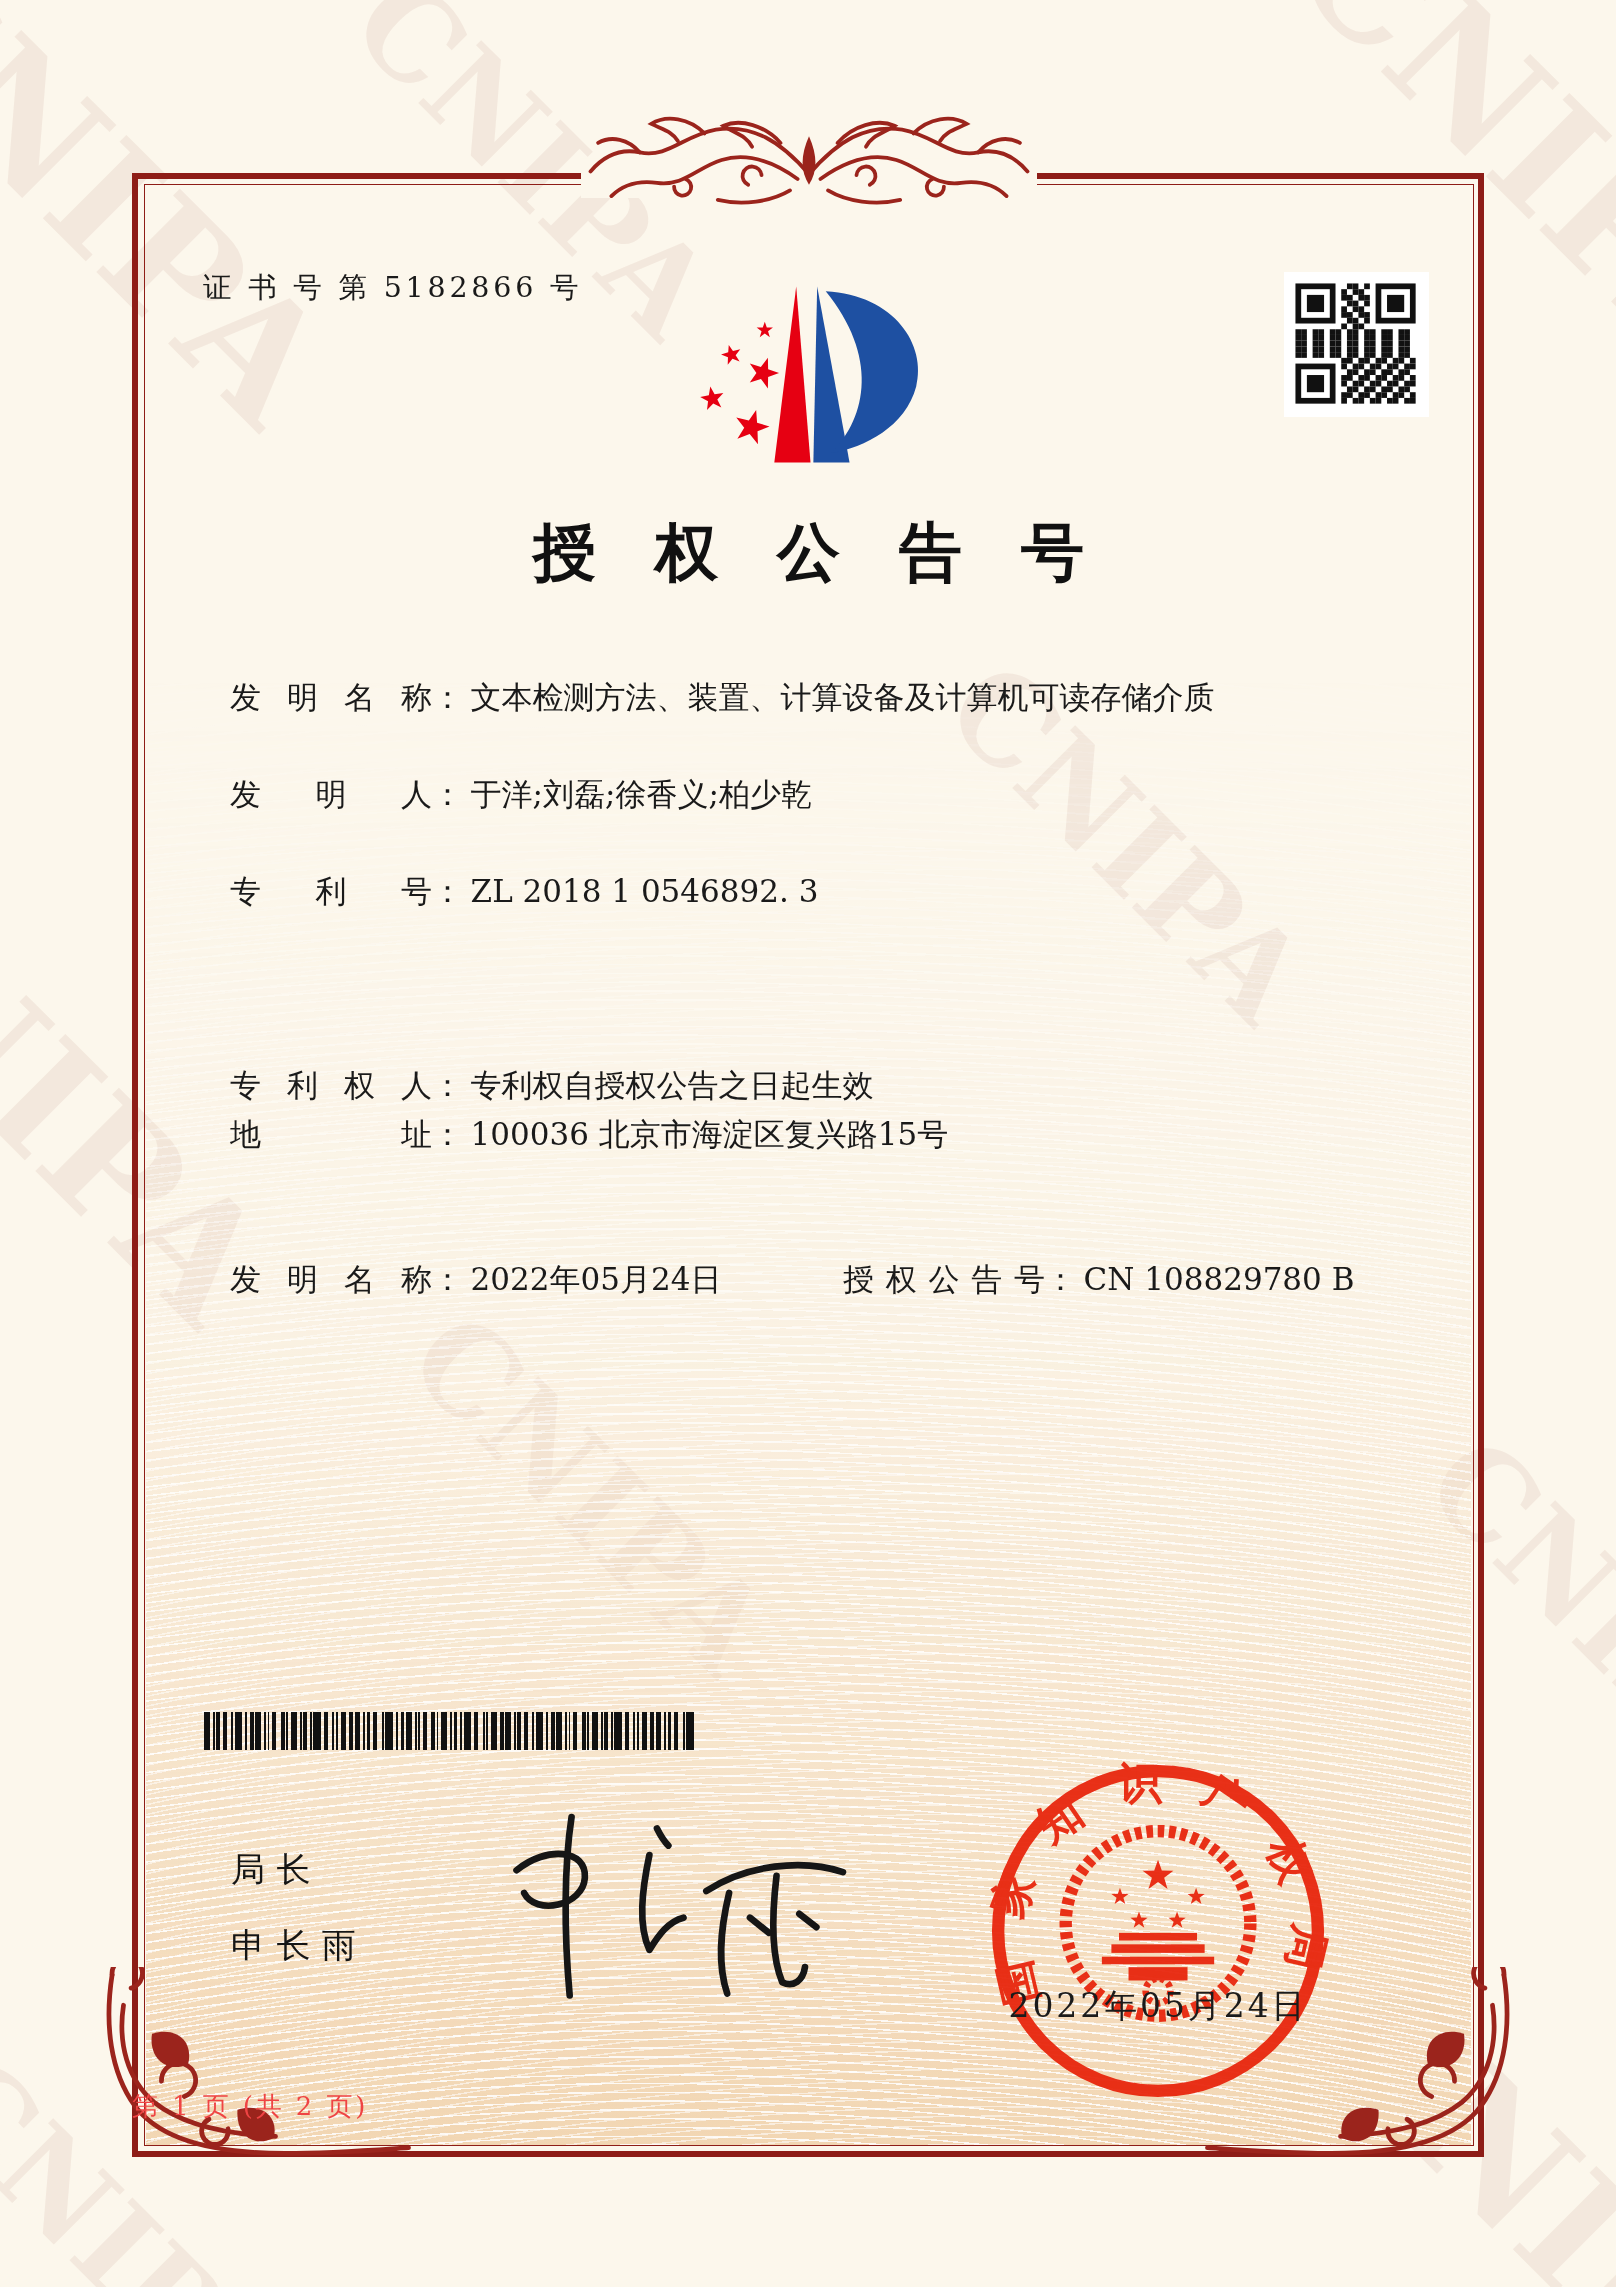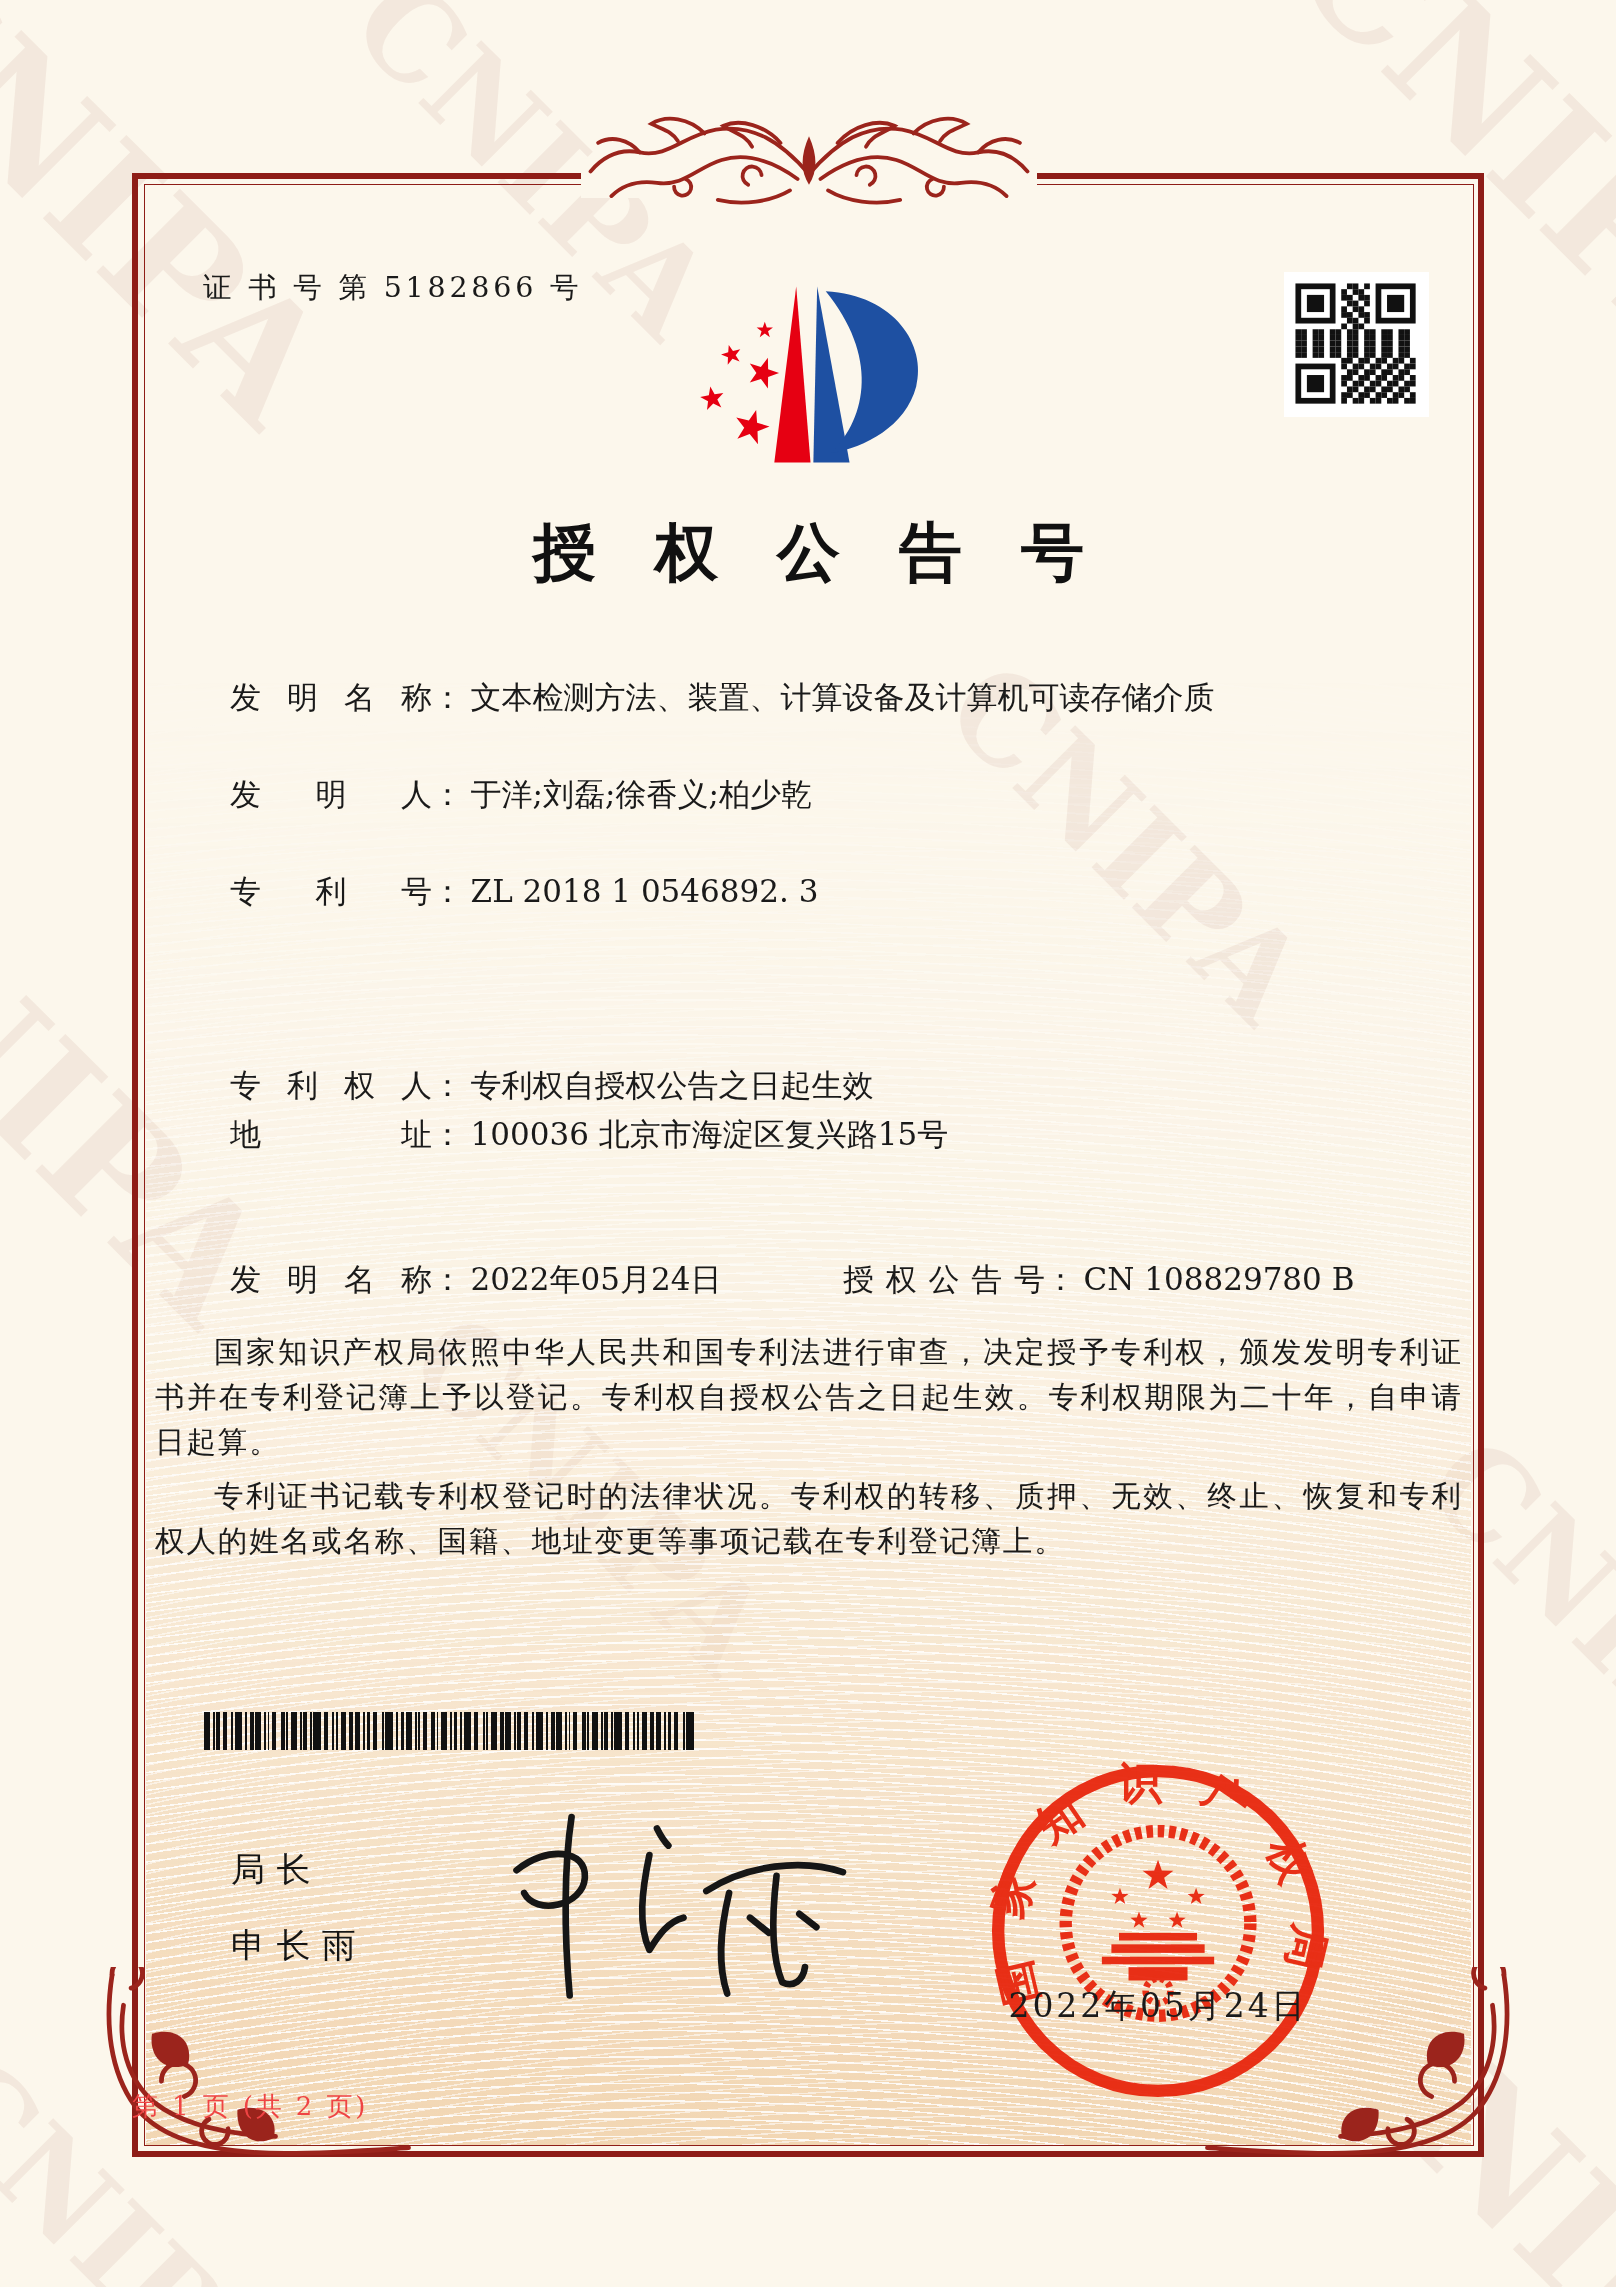--- a/index.html
+++ b/index.html
@@ -351,24 +351,20 @@
   <div class="row" style="top:1114px">
     <span class="lbl">地址</span><span class="colon">：</span><span class="val">100036 北京市海淀区复兴路15号</span>
   </div>
   <div class="row" style="top:1259px">
     <span class="lbl">发明名称</span><span class="colon">：</span><span class="val">2022年05月24日</span>
     <span class="pair2">
       <span class="lbl">授权公告号</span><span class="colon">：</span><span class="val">CN 108829780 B</span>
     </span>
   </div>
 
-  <div class="paras">
-    <p>国家知识产权局依照中华人民共和国专利法进行审查，决定授予专利权，颁发发明专利证书并在专利登记簿上予以登记。专利权自授权公告之日起生效。专利权期限为二十年，自申请日起算。</p>
-    <p>专利证书记载专利权登记时的法律状况。专利权的转移、质押、无效、终止、恢复和专利权人的姓名或名称、国籍、地址变更等事项记载在专利登记簿上。</p>
-  </div>
 
   <div class="barcode" id="barcode">
       <span style="width:5.7px"></span>
       <i style="width:3px"></i>
       <span style="width:1.9px"></span>
       <i style="width:1.5px"></i>
       <span style="width:3.8px"></span>
       <i style="width:3px"></i>
       <span style="width:3.8px"></span>
       <i style="width:4.6px"></i>

